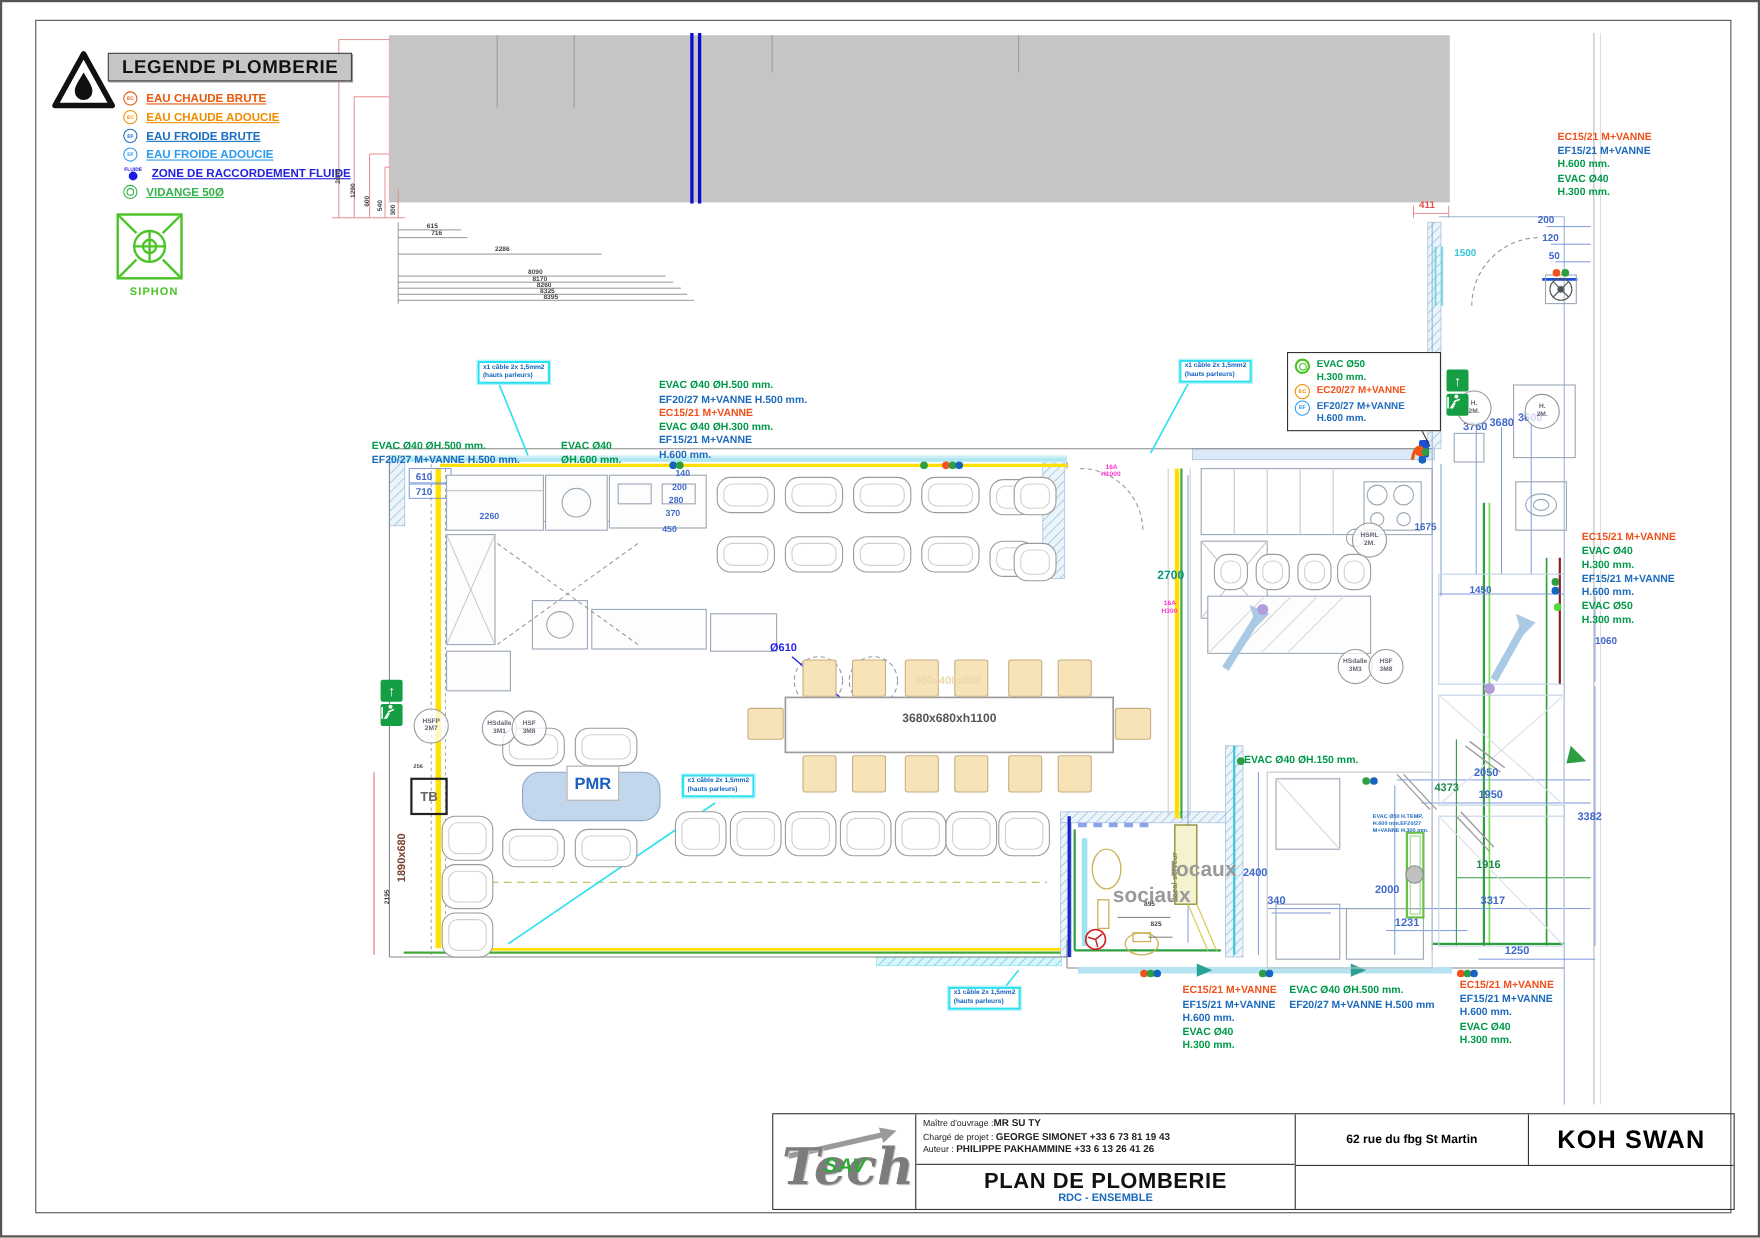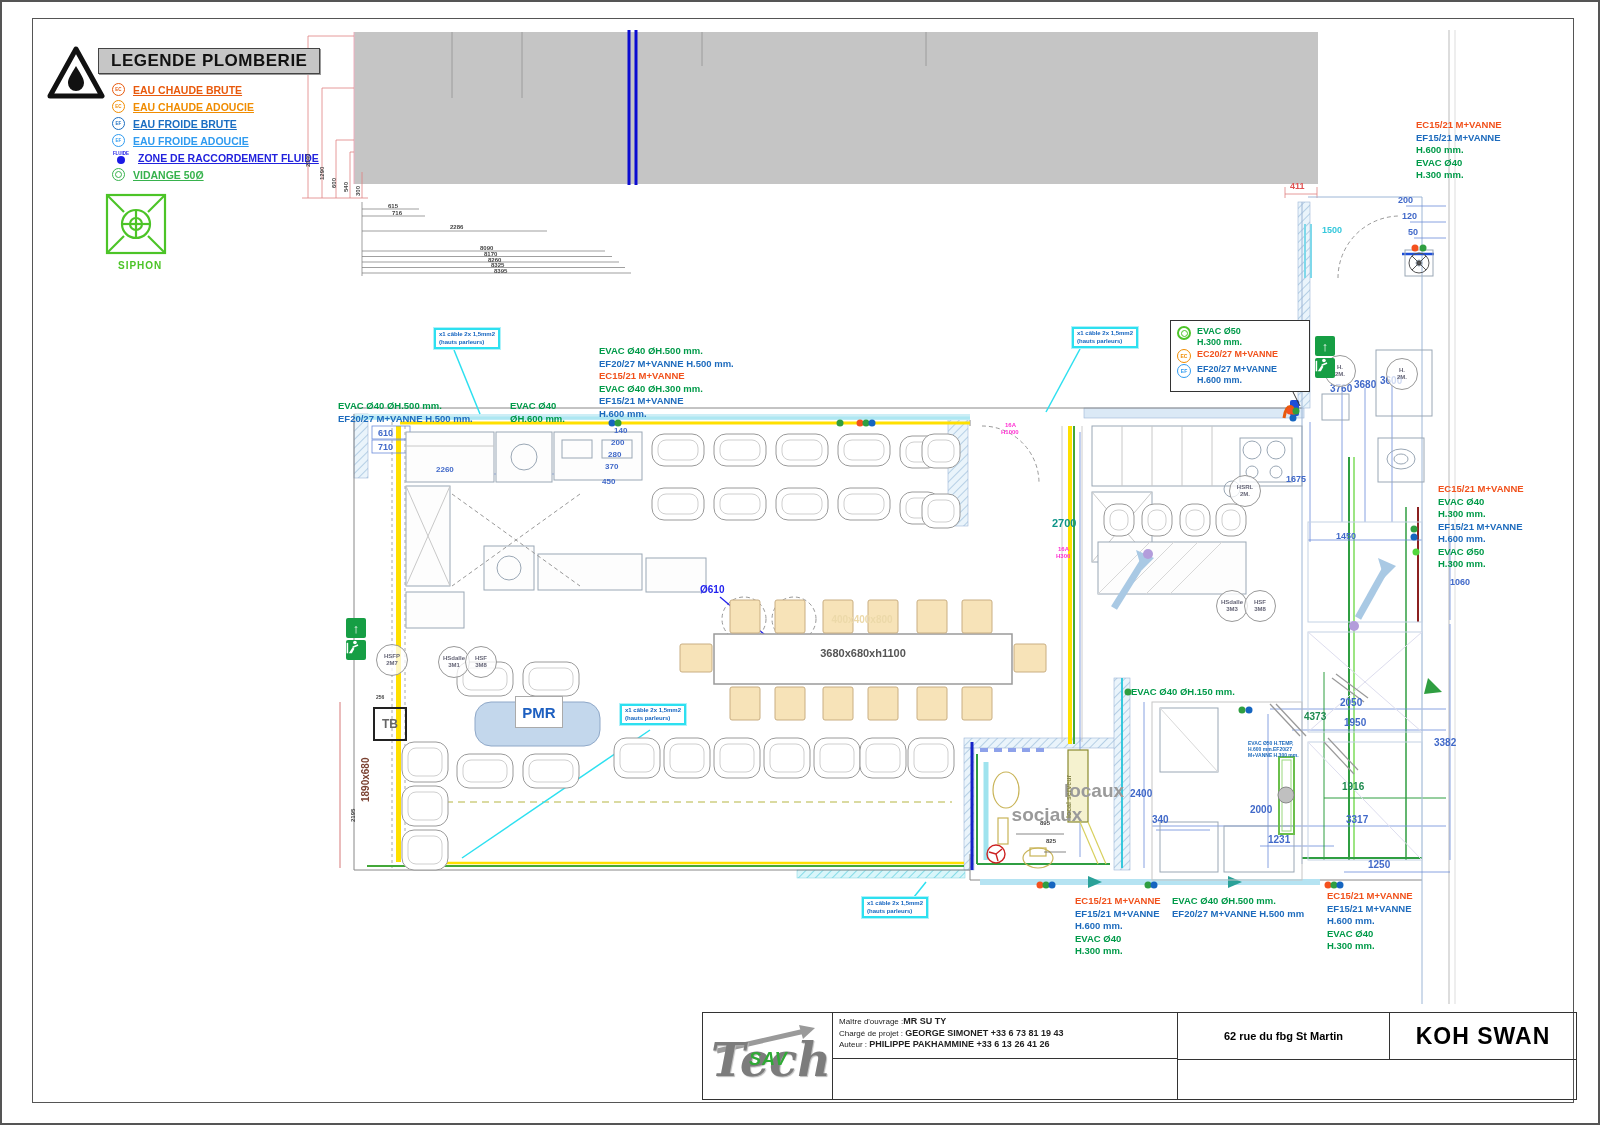--- a/index.html
+++ b/index.html
@@ -717,20 +717,24 @@
       </svg>
       <div class="logo-tech">Tech</div>
       <div class="logo-sav">SAV</div>
     </div>
     <div class="cell tb-mid">
       <div class="tb-info">
         <div><span>Maître d'ouvrage :</span><b>MR SU TY</b></div>
         <div><span>Chargé de projet :</span> <b>GEORGE SIMONET +33 6 73 81 19 43</b></div>
         <div><span>Auteur :</span> <b>PHILIPPE PAKHAMMINE +33 6 13 26 41 26</b></div>
       </div>
+      <div class="tb-title">
+        <div class="t1">PLAN DE PLOMBERIE</div>
+        <div class="t2">RDC - ENSEMBLE</div>
+      </div>
     </div>
     <div class="cell tb-right">
       <div class="tb-r-top">
         <div class="tb-addr">62 rue du fbg St Martin</div>
         <div class="tb-proj">KOH SWAN</div>
       </div>
     </div>
   </div>
 </div>
 

